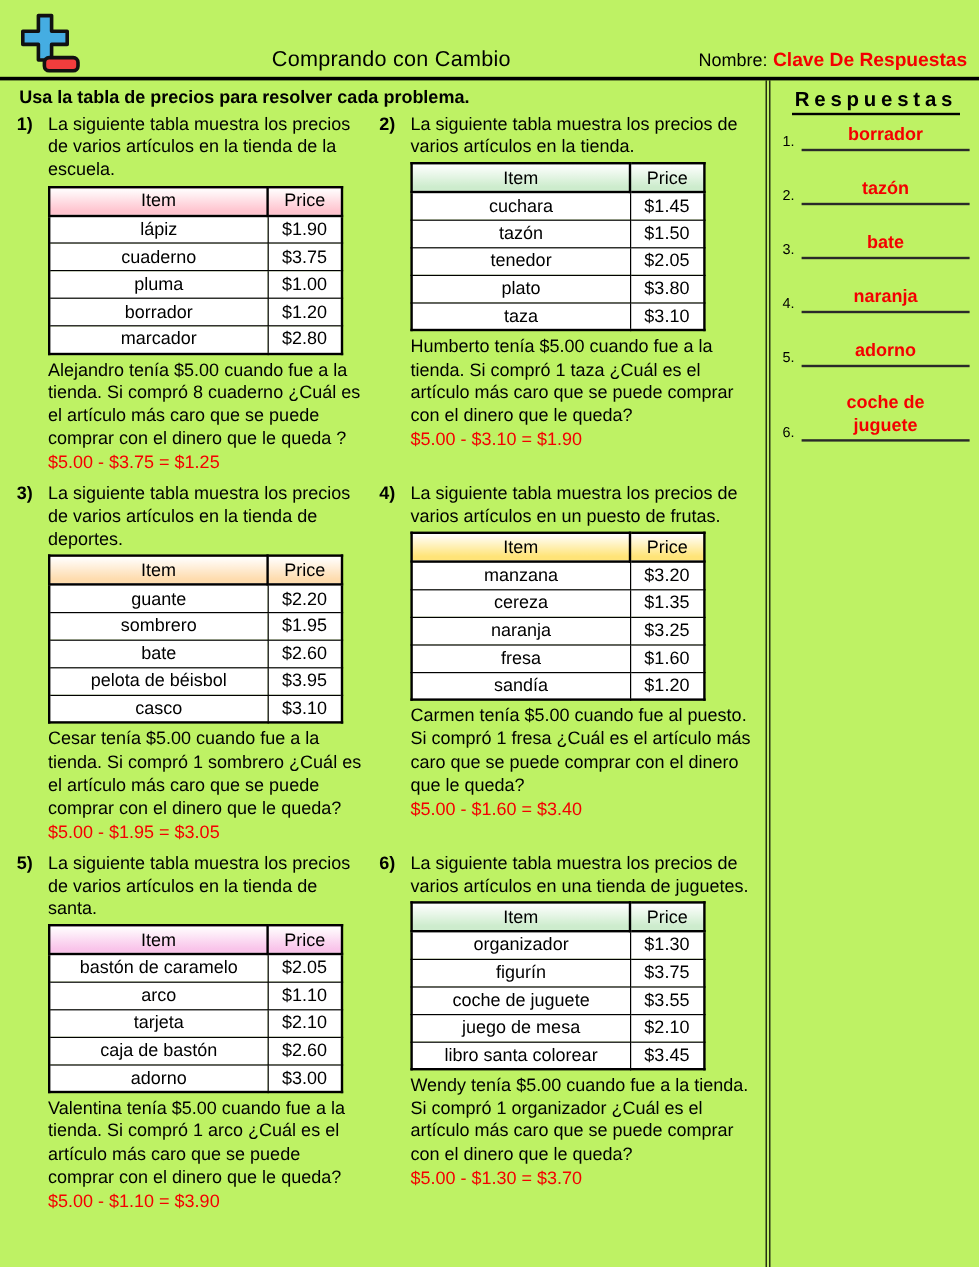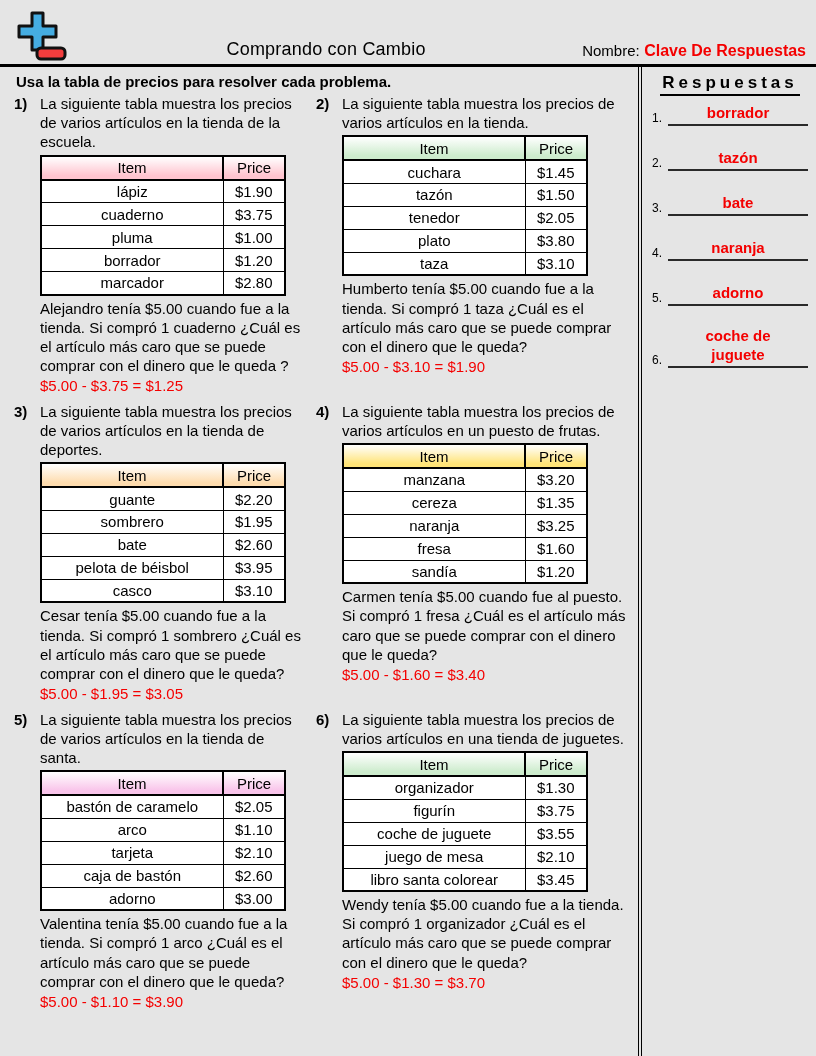--- a/index.html
+++ b/index.html
@@ -1,17 +1,17 @@
 <!DOCTYPE html>
 <html><head>
 <meta charset="utf-8">
 <style>
   * { margin:0; padding:0; box-sizing:border-box; }
   body { font-family:"Liberation Sans", sans-serif; background:#fff; color:#000; }
-  .page { width:816px; height:1056px; overflow:hidden; background:#e5e5e5; position:relative; }
+  .page { width:816px; height:1056px; overflow:hidden; background:#bef264; position:relative; }
 
   
   .header { height:67px; border-bottom:3px solid #000; display:flex; align-items:flex-end; padding:0 10px 2px 12px; position:relative; }
   .logo { width:58px; height:52px; flex:0 0 auto; }
   .title-wrap { flex:1 1 auto; text-align:center; padding-bottom:2px; }
   .sheet-title { font-size:18px; letter-spacing:0.2px; }
   .name-wrap { flex:0 0 auto; padding-bottom:2px; white-space:nowrap; }
   .name-label { font-size:15px; }
   .name-value { font-size:16px; font-weight:bold; color:#f40000; }
 
@@ -106,21 +106,21 @@
                 <tr>
                     <td>borrador</td>
                     <td>$1.20</td>
                   </tr>
                 <tr>
                     <td>marcador</td>
                     <td>$2.80</td>
                   </tr>
               </tbody>
             </table>
-            <p class="question">Alejandro tenía $5.00 cuando fue a la tienda. Si compró 1 cuaderno ¿Cuál es el artículo más caro que se puede comprar con el dinero que le queda ?</p>
+            <p class="question">Alejandro tenía $5.00 cuando fue a la tienda. Si compró 8 cuaderno ¿Cuál es el artículo más caro que se puede comprar con el dinero que le queda ?</p>
             <p class="answer-work">$5.00 - $3.75 = $1.25</p>
           </div>
         </div>
 
         <div class="problem">
           <div class="pnum">2)</div>
           <div class="pbody">
             <p class="intro">La siguiente tabla muestra los precios de varios artículos en la tienda.</p>
             <table class="price-table">
               <thead>

